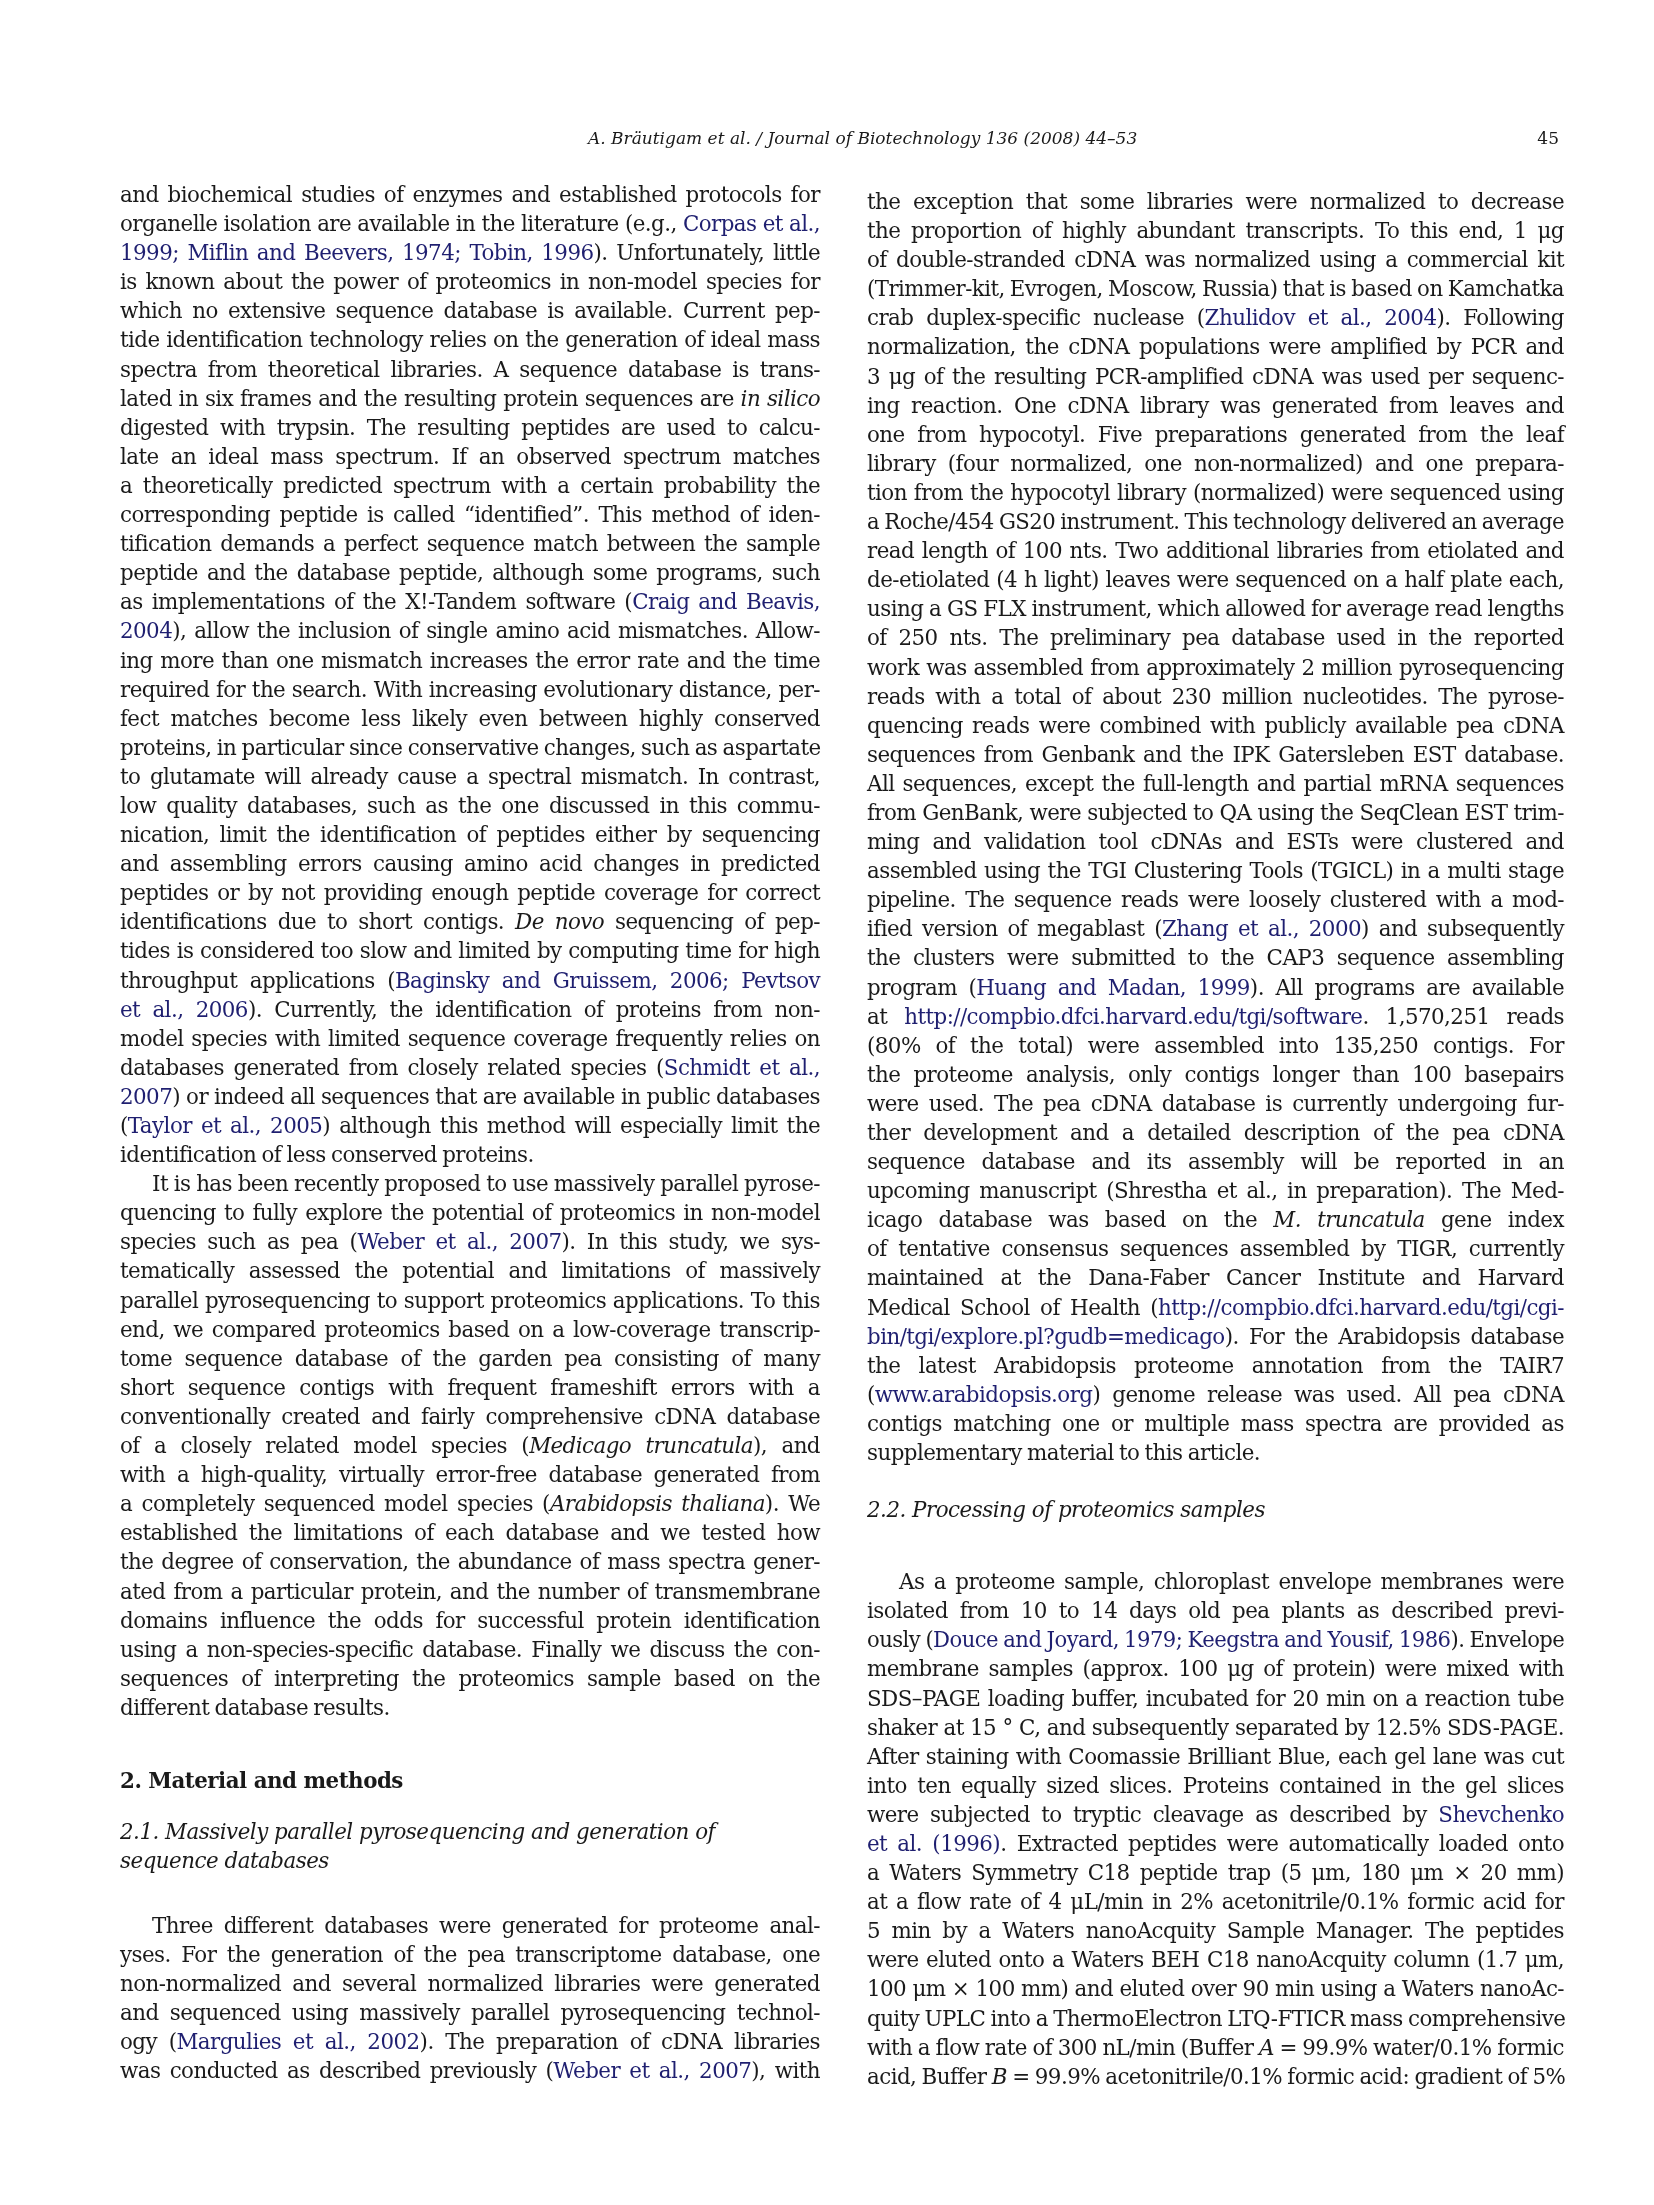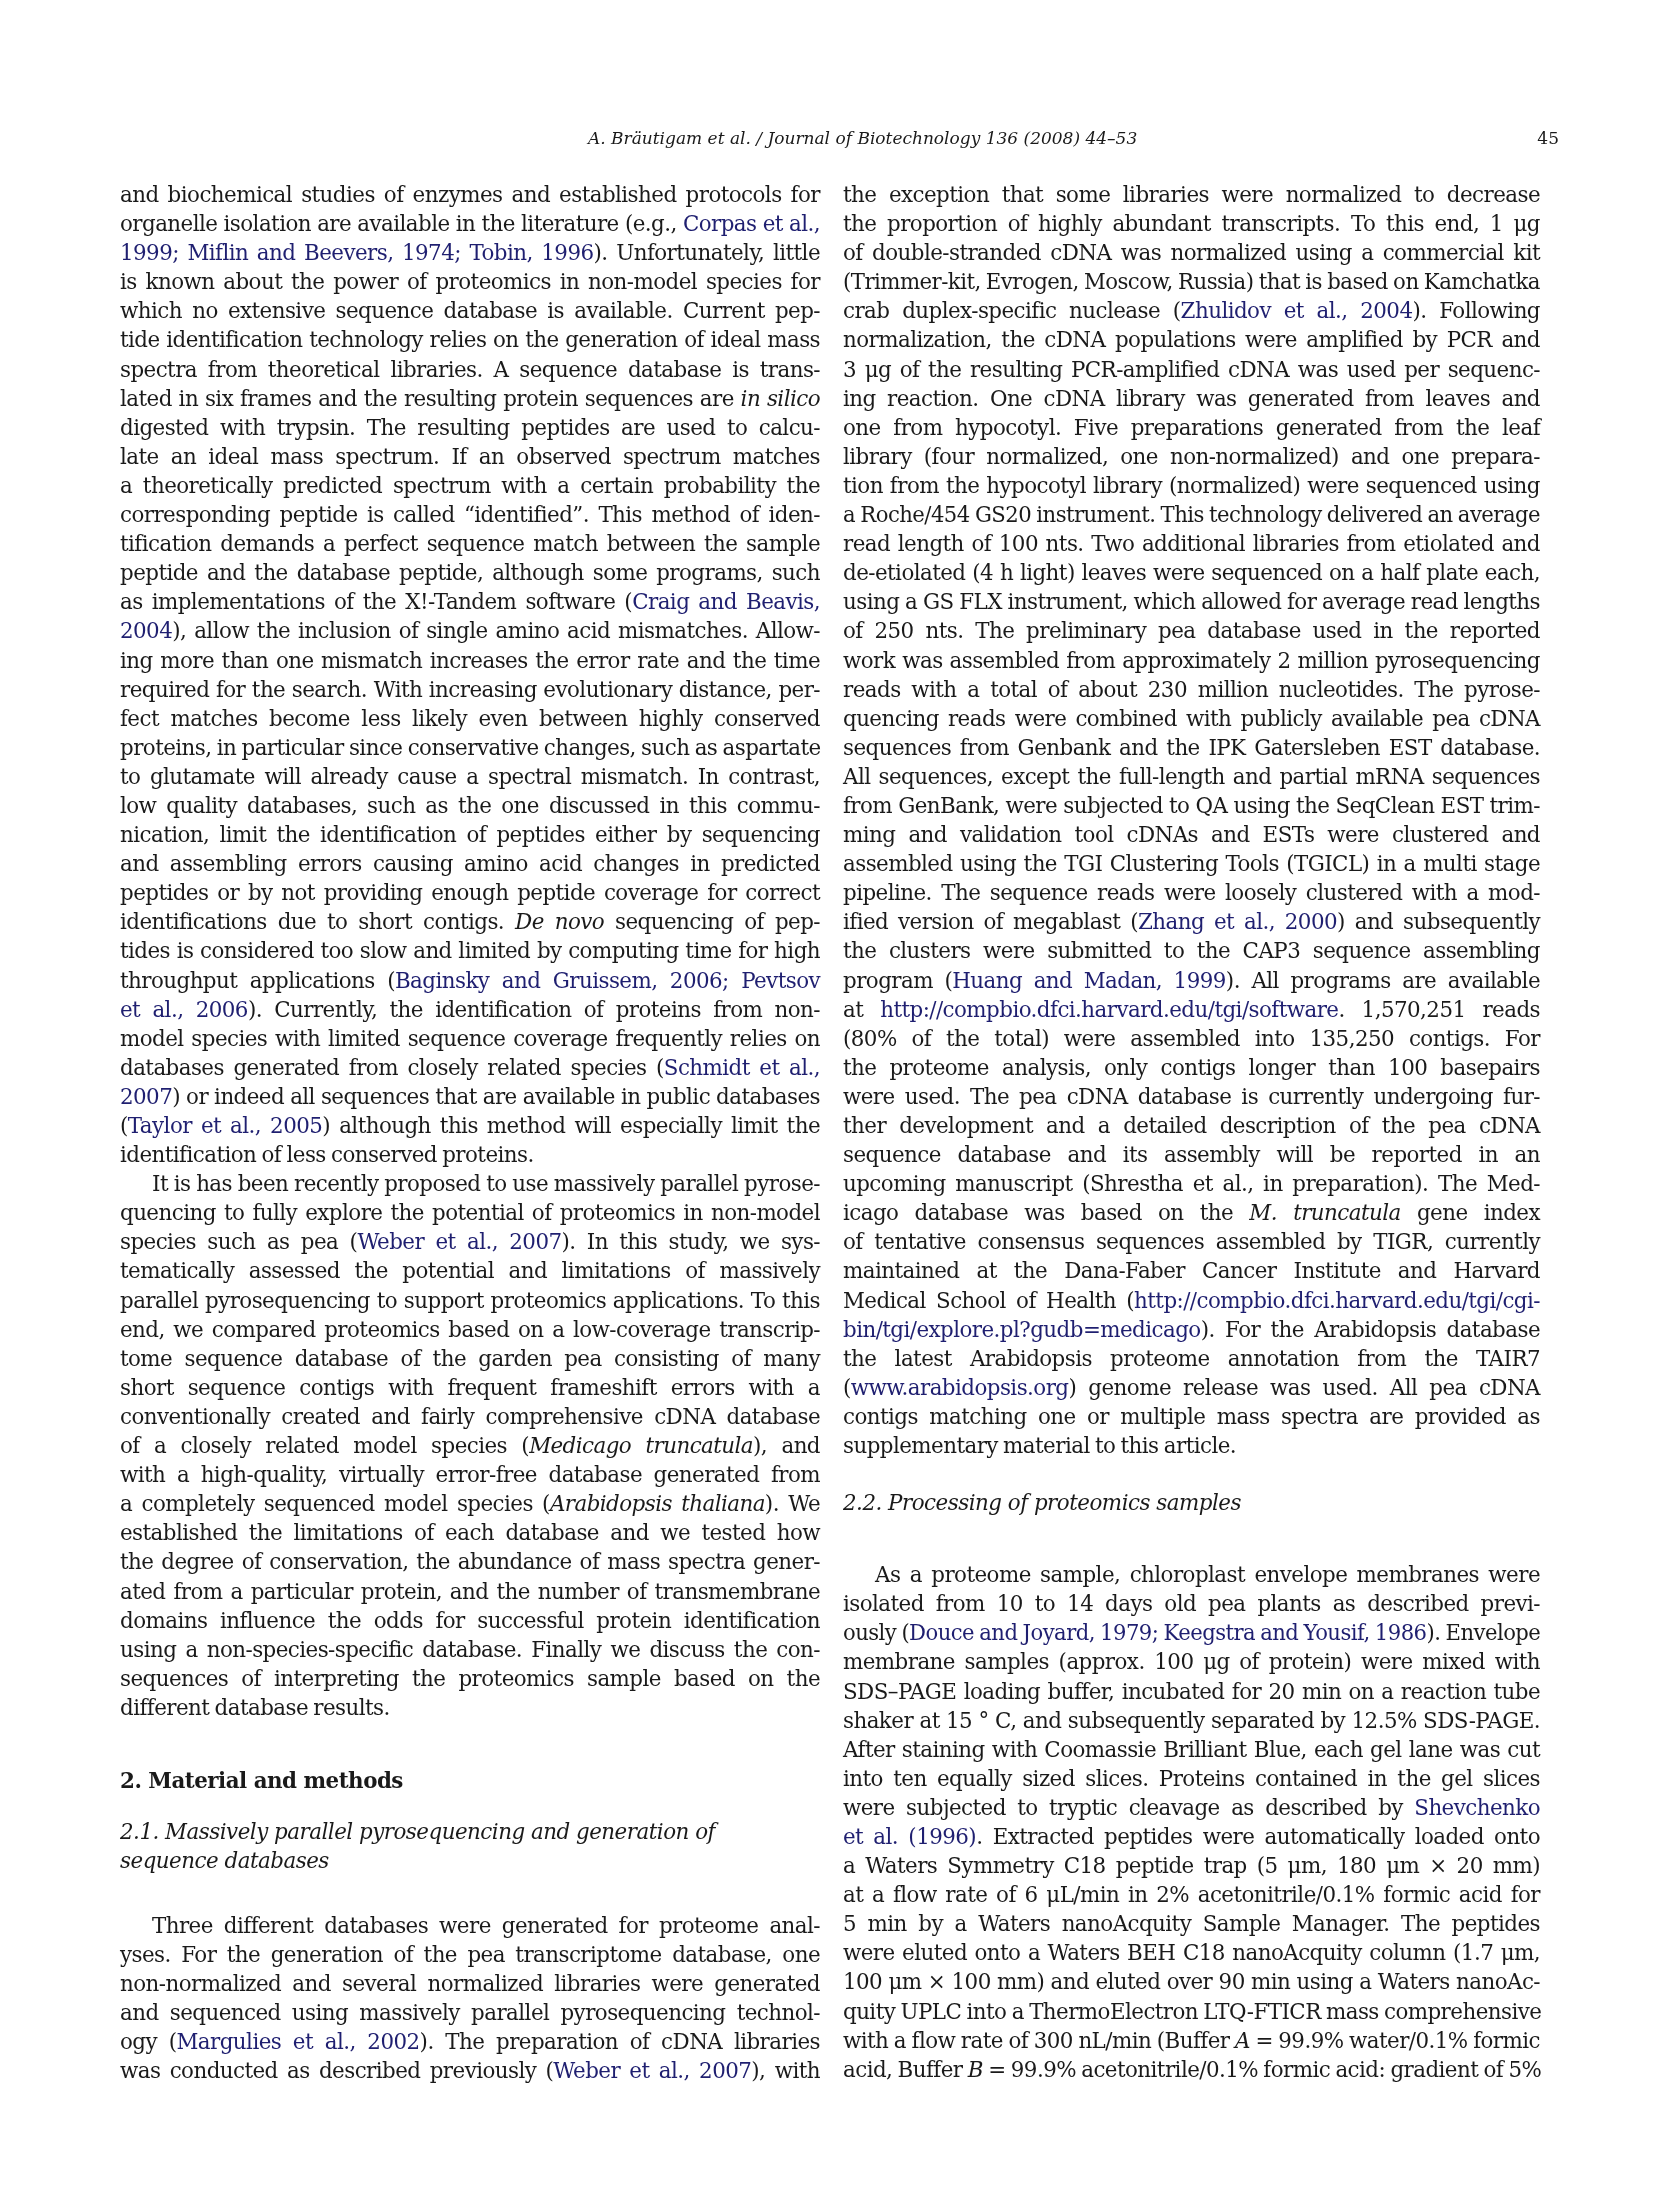--- a/index.html
+++ b/index.html
@@ -4,21 +4,21 @@
 <style>
   html, body { margin: 0; padding: 0; background: #ffffff; }
   body { width: 1654px; height: 2205px; position: relative; overflow: hidden;
          font-family: "DejaVu Serif", "Liberation Serif", serif; color: #1a1a1a; }
   .running-head { position: absolute; top: 128px; left: 0; width: 1654px; height: 26px;
                   font-size: 17px; font-style: italic; }
   .running-head .title { position: absolute; left: 588px; top: 0; }
   .running-head .pageno { position: absolute; right: 95px; top: 0; font-style: normal; }
   .col { position: absolute; top: 180px; }
   .col-left { left: 120px; width: 700px; }
-  .col-right { left: 843px; width: 697px; }
+  .col-right { left: 867px; width: 697px; margin-top: 7px; }
   .line { display: block; height: 29.1px; line-height: 29.1px; font-size: 21.4px;
           text-align: justify; text-align-last: justify; white-space: nowrap; overflow: visible;
           letter-spacing: -0.55px; word-spacing: -1px; }
   .line.last { text-align-last: left; }
   .line.indent { text-indent: 32px; }
   .link { color: #1f1f70; }
   .it { font-style: italic; }
   .gap { display: block; }
   .h2 { display: block; font-weight: bold; font-size: 21.4px; height: 29px; line-height: 29px; letter-spacing: -0.5px; margin-top: 8px; }
   .h3 { display: block; font-style: italic; font-size: 21.4px; height: 29px; line-height: 29px; letter-spacing: -0.5px; }
@@ -150,20 +150,20 @@
     <span class="line"><span>isolated from 10 to 14 days old pea plants as described previ-</span></span>
     <span class="line" style="transform-origin: left top; transform: scaleX(0.9887); width: 705px;"><span>ously (</span><a class="link">Douce and Joyard, 1979; Keegstra and Yousif, 1986</a><span>). Envelope</span></span>
     <span class="line"><span>membrane samples (approx. 100 μg of protein) were mixed with</span></span>
     <span class="line"><span>SDS–PAGE loading buffer, incubated for 20 min on a reaction tube</span></span>
     <span class="line"><span>shaker at 15 ° C, and subsequently separated by 12.5% SDS-PAGE.</span></span>
     <span class="line"><span>After staining with Coomassie Brilliant Blue, each gel lane was cut</span></span>
     <span class="line"><span>into ten equally sized slices. Proteins contained in the gel slices</span></span>
     <span class="line"><span>were subjected to tryptic cleavage as described by </span><a class="link">Shevchenko</a></span>
     <span class="line"><a class="link">et al. (1996)</a><span>. Extracted peptides were automatically loaded onto</span></span>
     <span class="line"><span>a Waters Symmetry C18 peptide trap (5 μm, 180 μm × 20 mm)</span></span>
-    <span class="line"><span>at a flow rate of 6 μL/min in 2% acetonitrile/0.1% formic acid for</span></span>
+    <span class="line"><span>at a flow rate of 4 μL/min in 2% acetonitrile/0.1% formic acid for</span></span>
     <span class="line"><span>5 min by a Waters nanoAcquity Sample Manager. The peptides</span></span>
     <span class="line"><span>were eluted onto a Waters BEH C18 nanoAcquity column (1.7 μm,</span></span>
     <span class="line"><span>100 μm × 100 mm) and eluted over 90 min using a Waters nanoAc-</span></span>
     <span class="line"><span>quity UPLC into a ThermoElectron LTQ-FTICR mass comprehensive</span></span>
     <span class="line"><span>with a flow rate of 300 nL/min (Buffer </span><span class="it">A</span><span> = 99.9% water/0.1% formic</span></span>
     <span class="line"><span>acid, Buffer </span><span class="it">B</span><span> = 99.9% acetonitrile/0.1% formic acid: gradient of 5%</span></span>
   </div>
 
 </body></html>

